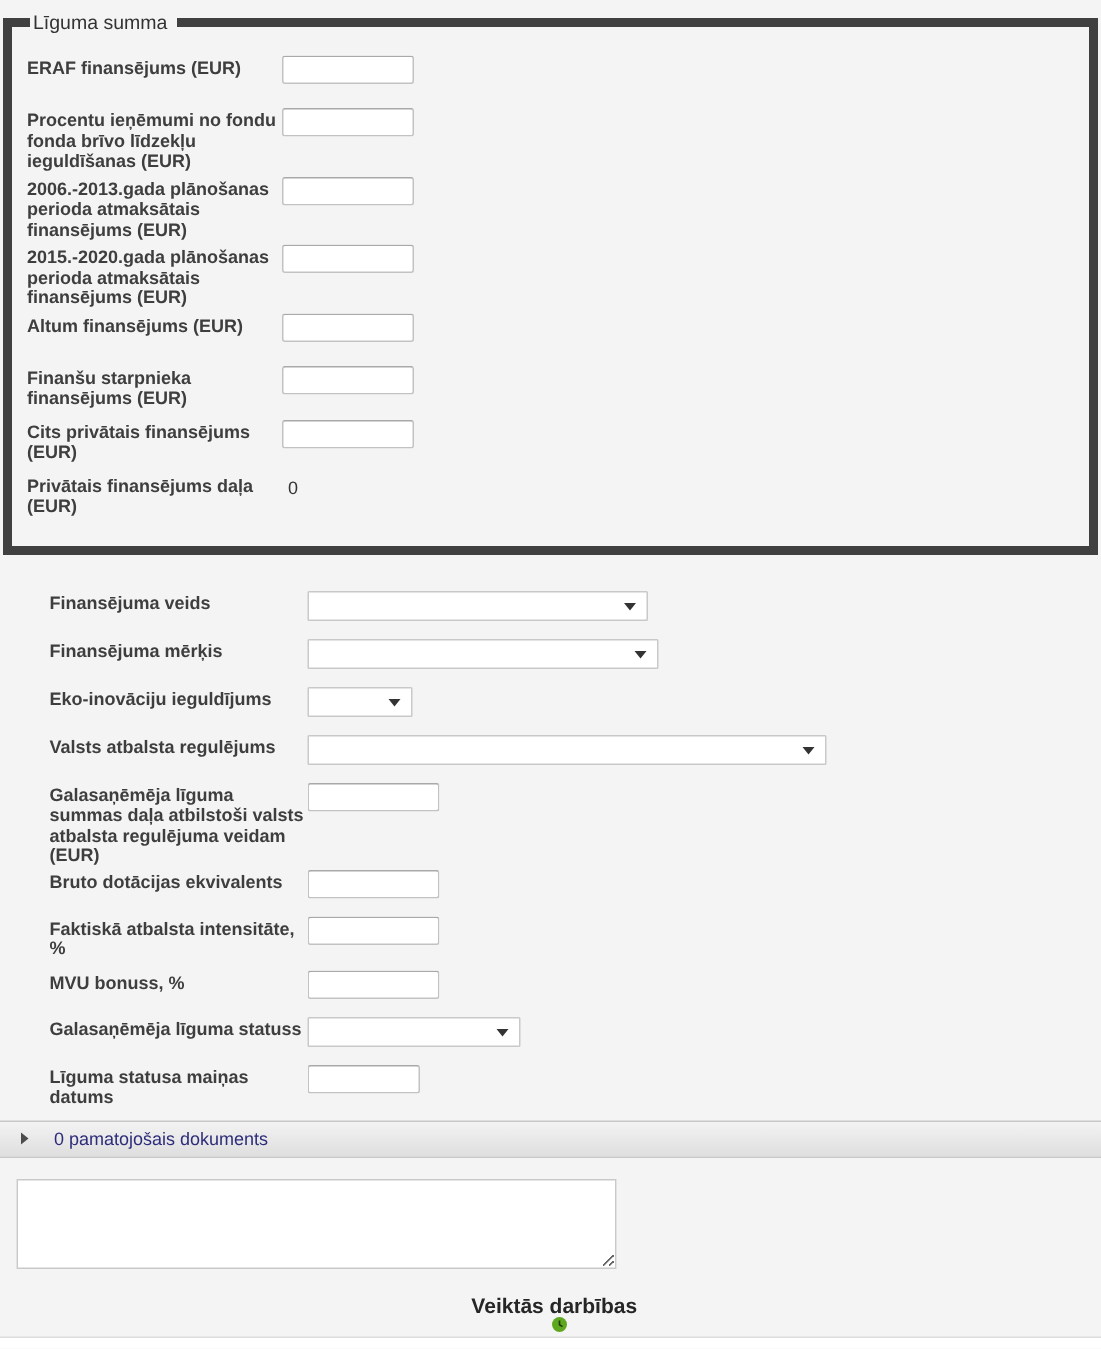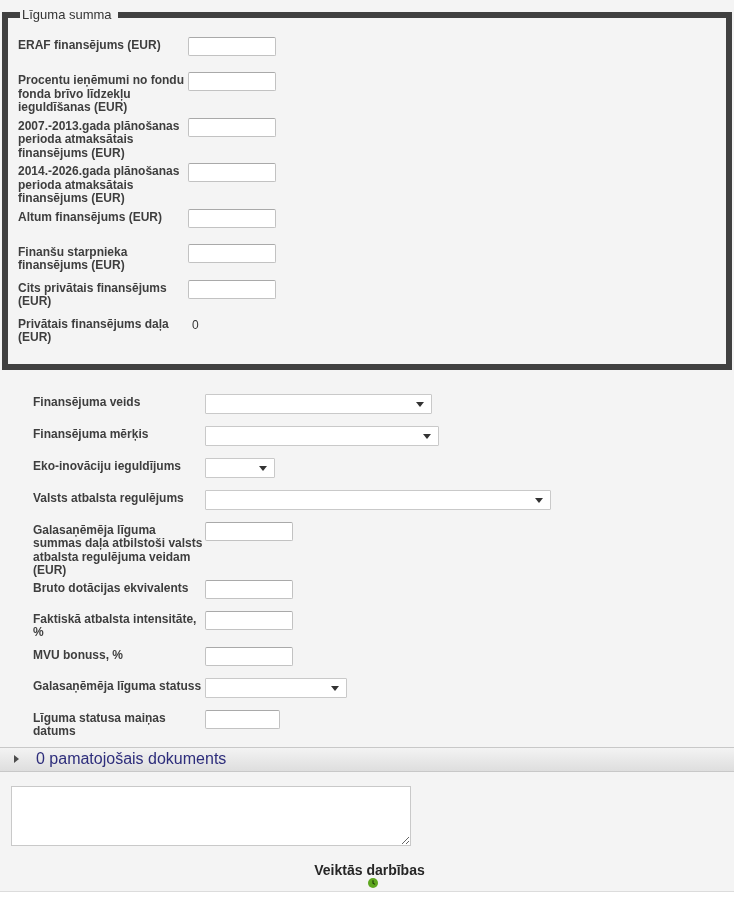--- a/index.html
+++ b/index.html
@@ -53,21 +53,21 @@
   .docbar{
     height:23px;margin:8px 0 14px 0;border:1px solid #c8c8c8;border-left:none;border-right:none;
     background:linear-gradient(#f3f3f3,#dedede);
     display:flex;align-items:center;cursor:pointer;
   }
   .docbar .tri{
     width:0;height:0;margin-left:14px;
     border-top:4px solid transparent;border-bottom:4px solid transparent;
     border-left:5px solid #4c4c4c;
   }
-  .docbar-label{margin-left:17px;font-size:16px;color:#2d2d7b;}
+  .docbar-label{margin-left:17px;font-size:12px;color:#2d2d7b;}
   .notes-pad{padding-left:11px;}
   .notes-ta{
     width:400px;height:60px;border:1px solid #c9c9c9;background:#fff;
     box-sizing:border-box;resize:both;font-size:12px;color:#333;outline:none;
   }
   .actions-head{margin:13px 0 5px 5px;display:flex;align-items:center;flex-direction:column;}
   .actions-title{font-size:14px;font-weight:bold;color:#262626;}
   .clock{margin-left:6px;display:inline-flex;}
   .green-line{height:3px;background:#9dc01d;}
 </style>
@@ -83,27 +83,27 @@
           <label class="lbl">ERAF finansējums (EUR)</label>
           <input type="text" class="txt w88" style="">
         </div>
         <div class="row lines-3">
           <label class="lbl">Procentu ieņēmumi no fondu
 fonda brīvo līdzekļu
 ieguldīšanas (EUR)</label>
           <input type="text" class="txt w88" style="">
         </div>
         <div class="row lines-3">
-          <label class="lbl">2007.-2013.gada plānošanas
+          <label class="lbl">2006.-2013.gada plānošanas
 perioda atmaksātais
 finansējums (EUR)</label>
           <input type="text" class="txt w88" style="">
         </div>
         <div class="row lines-3">
-          <label class="lbl">2014.-2026.gada plānošanas
+          <label class="lbl">2015.-2020.gada plānošanas
 perioda atmaksātais
 finansējums (EUR)</label>
           <input type="text" class="txt w88" style="">
         </div>
         <div class="row lines-1">
           <label class="lbl">Altum finansējums (EUR)</label>
           <input type="text" class="txt w88" style="">
         </div>
         <div class="row lines-2">
           <label class="lbl">Finanšu starpnieka

